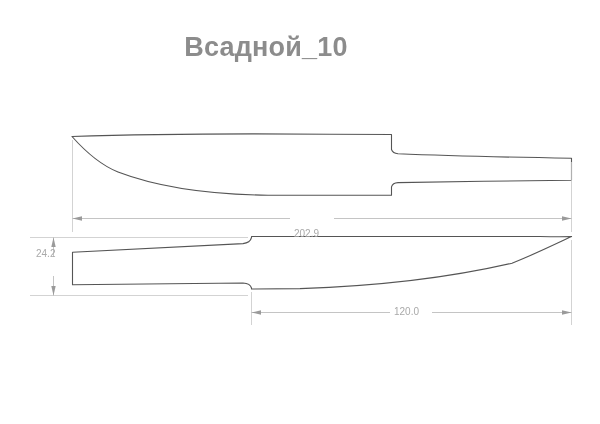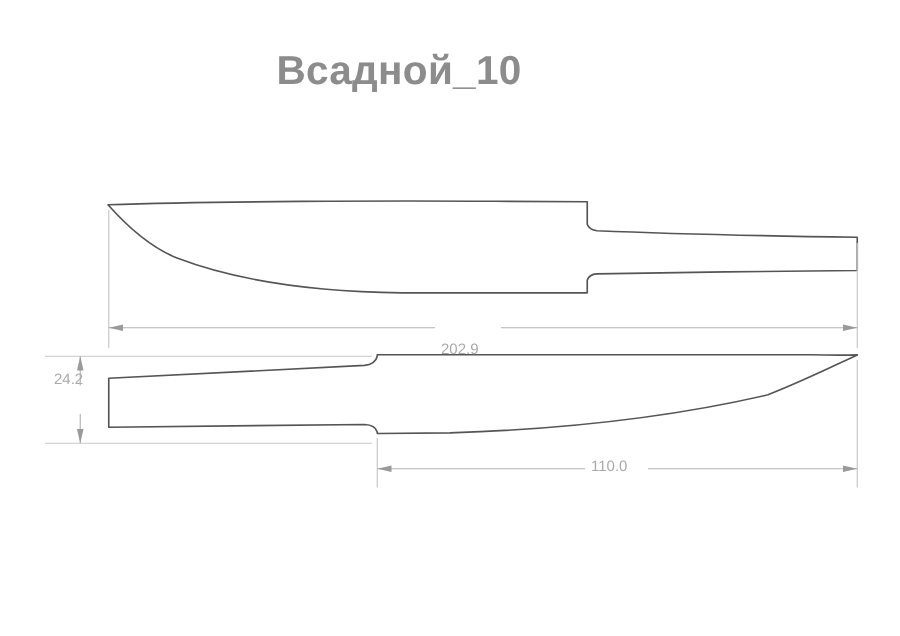--- a/index.html
+++ b/index.html
@@ -124,15 +124,15 @@
     <line x1="53.5" y1="237.5" x2="53.5" y2="257" stroke="#b5b5b5" stroke-width="0.8"></line>
     <line x1="53.5" y1="276" x2="53.5" y2="295.5" stroke="#b5b5b5" stroke-width="0.8"></line>
     <polygon points="53.5,237.5 51.3,247 55.7,247" fill="#9a9a9a"></polygon>
     <polygon points="53.5,295.5 51.3,286 55.7,286" fill="#9a9a9a"></polygon>
   </g>
 
 </svg>
 
 <div class="dim-label" id="dim-label-202">202.9</div>
 
-<div class="dim-label" id="dim-label-130">110.0</div>
+<div class="dim-label" id="dim-label-130">120.0</div>
 
 <div class="dim-label" id="dim-label-24">24.2</div>
 
 </body></html>

